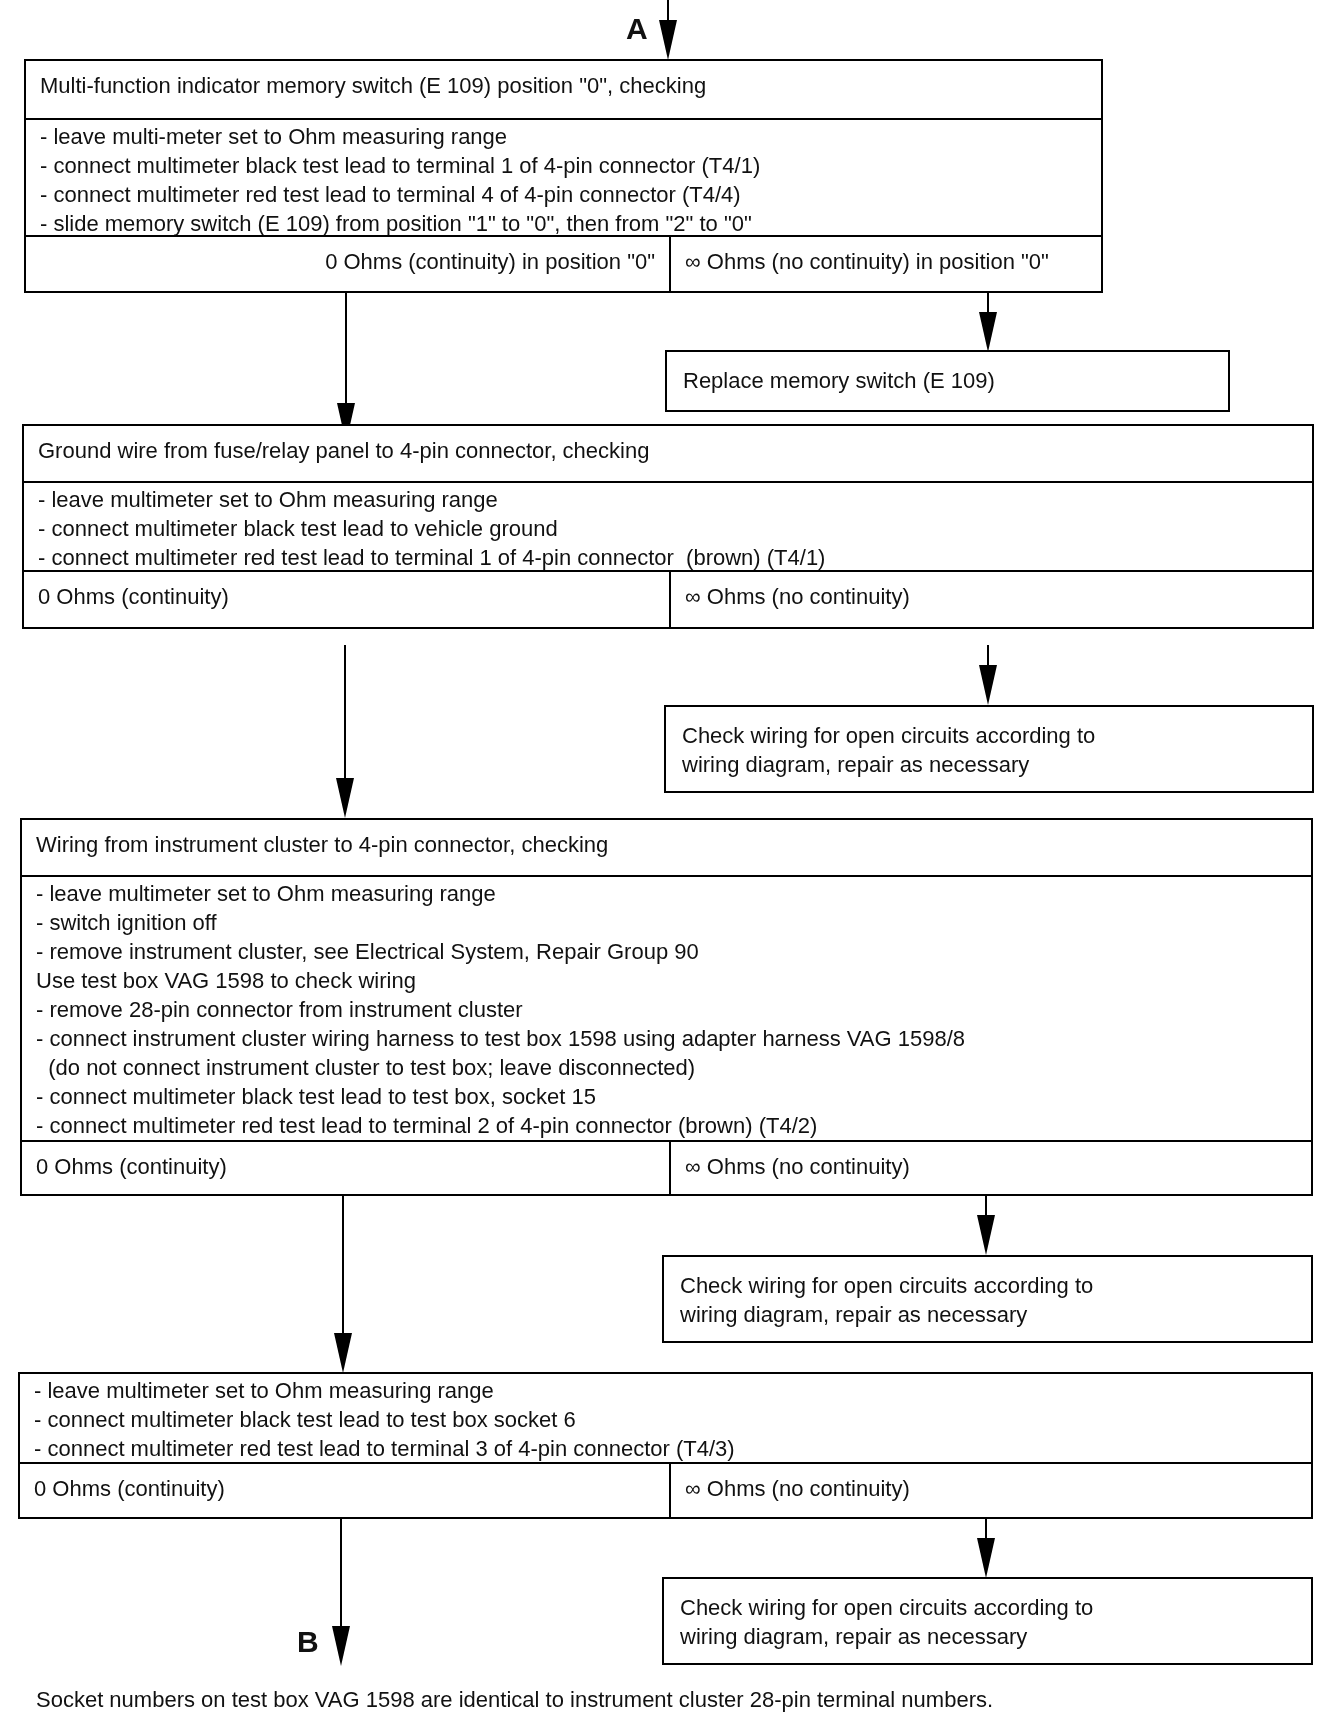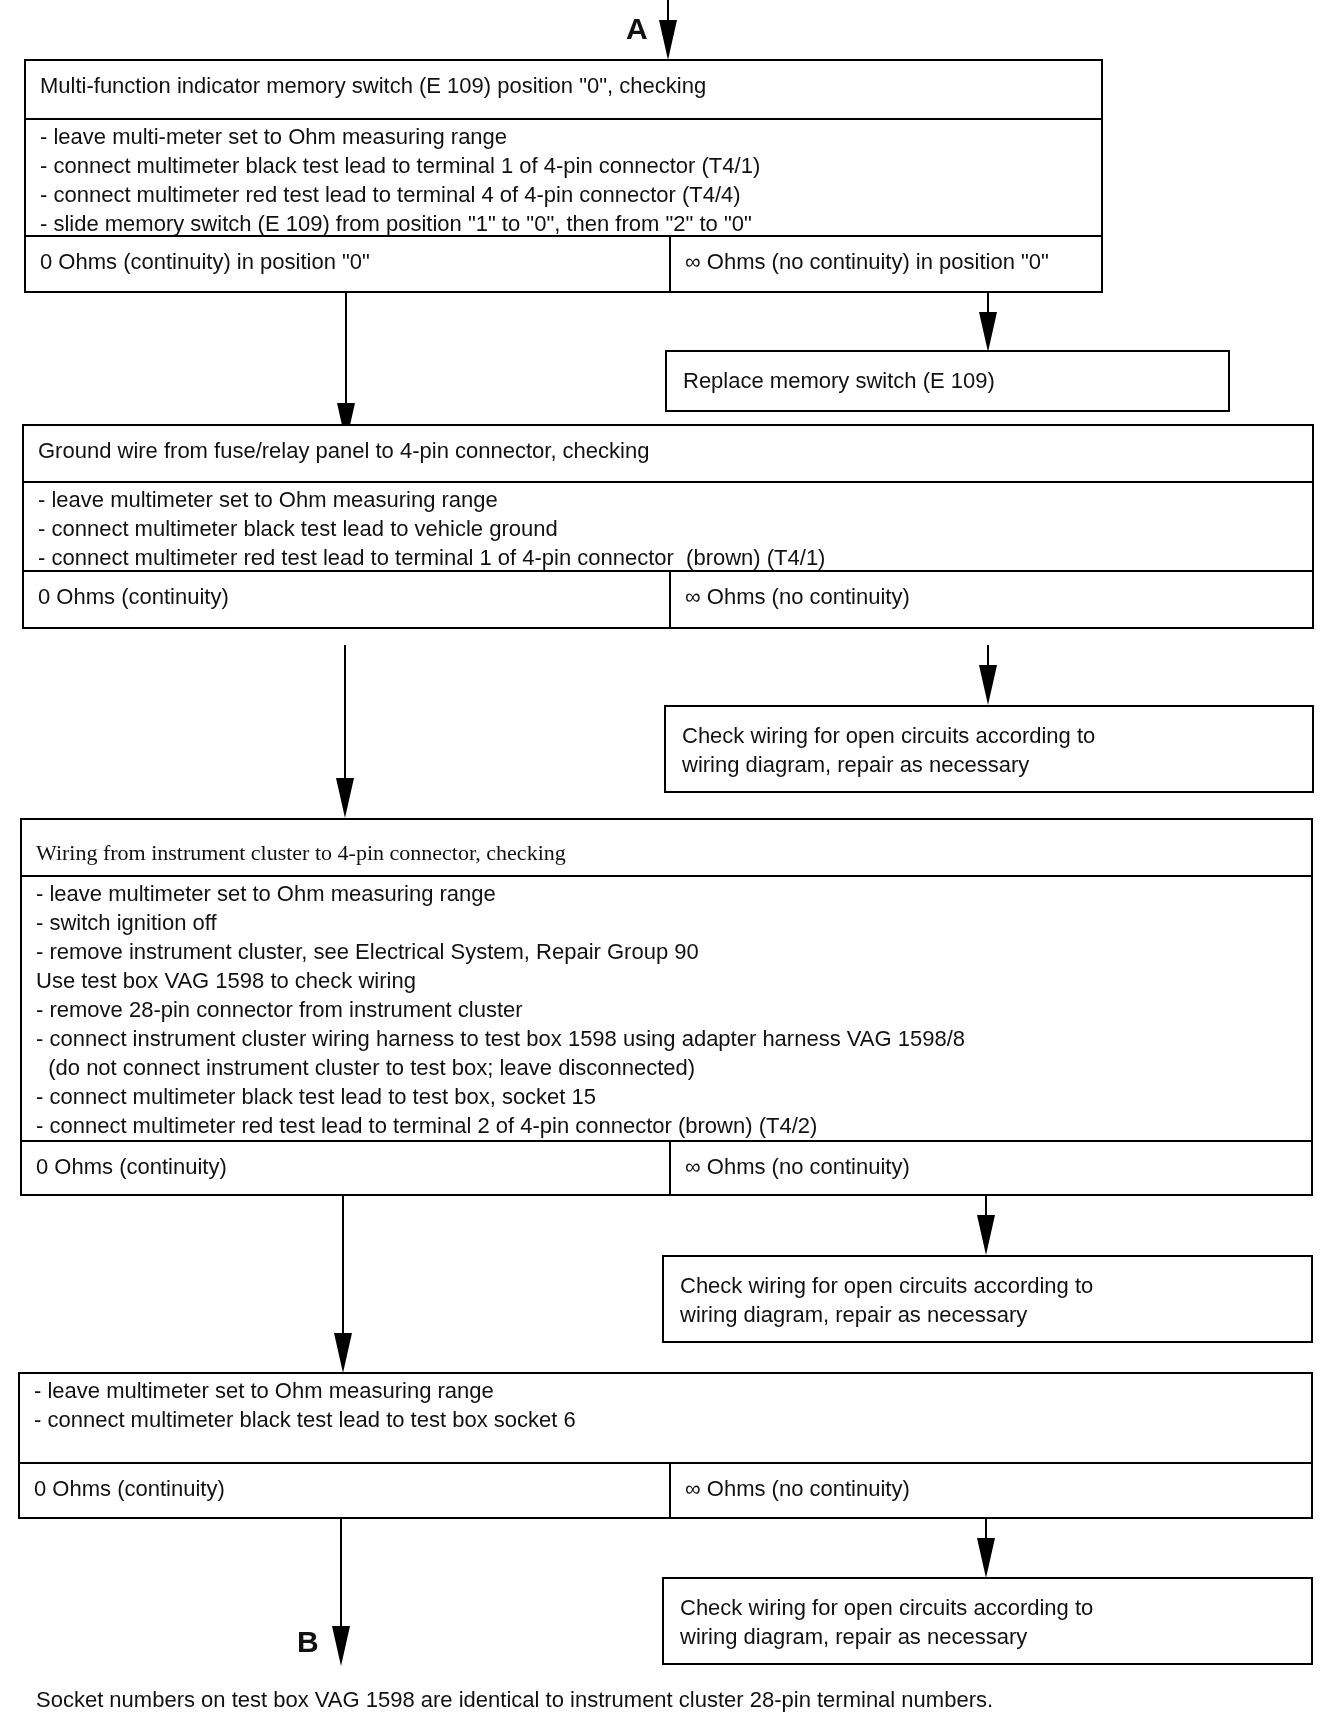--- a/index.html
+++ b/index.html
@@ -54,21 +54,21 @@
   </div>
   <div class="row sep-top" style="top:57px; height:117px;">
     <div class="steps">
       <div>- leave multi-meter set to Ohm measuring range</div>
       <div>- connect multimeter black test lead to terminal 1 of 4-pin connector (T4/1)</div>
       <div>- connect multimeter red test lead to terminal 4 of 4-pin connector (T4/4)</div>
       <div>- slide memory switch (E 109) from position "1" to "0", then from "2" to "0"</div>
     </div>
   </div>
   <div class="row sep-top" style="top:174px; bottom:0;">
-    <div class="result-l" style="left:0; width:643px;">0 Ohms (continuity) in position "0"</div>
+    <div class="result-l" style="left:0; width:643px;text-align:right;">0 Ohms (continuity) in position "0"</div>
     <div class="result-r" style="left:643px; right:0;">∞ Ohms (no continuity) in position "0"</div>
   </div>
 </div>
 
 <div class="vline" style="left:987px; top:292px; height:24px;"></div>
 <div class="arrowhead" style="left:979px; top:312px;"></div>
 <div class="box" style="left:665px; top:350px; width:565px; height:62px;">
   <div class="action">Replace memory switch (E 109)</div>
 </div>
 
@@ -98,21 +98,21 @@
   <div class="action">
     <div>Check wiring for open circuits according to</div>
     <div>wiring diagram, repair as necessary</div>
   </div>
 </div>
 
 <div class="vline" style="left:344px; top:645px; height:135px;"></div>
 <div class="arrowhead" style="left:336px; top:778px;"></div>
 
 <div class="box" style="left:20px; top:818px; width:1293px; height:378px;">
-  <div class="row" style="top:8px; height:55px;font-family:Liberation Serif, serif;">
+  <div class="row" style="top:0; height:55px;">
     <div class="title">Wiring from instrument cluster to 4-pin connector, checking</div>
   </div>
   <div class="row sep-top" style="top:55px; height:265px;">
     <div class="steps">
       <div>- leave multimeter set to Ohm measuring range</div>
       <div>- switch ignition off</div>
       <div>- remove instrument cluster, see Electrical System, Repair Group 90</div>
       <div>Use test box VAG 1598 to check wiring</div>
       <div>- remove 28-pin connector from instrument cluster</div>
       <div>- connect instrument cluster wiring harness to test box 1598 using adapter harness VAG 1598/8</div>
@@ -137,20 +137,21 @@
 </div>
 
 <div class="vline" style="left:342px; top:1195px; height:140px;"></div>
 <div class="arrowhead" style="left:334px; top:1333px;"></div>
 
 <div class="box" style="left:18px; top:1372px; width:1295px; height:147px;">
   <div class="row" style="top:0; height:88px;">
     <div class="steps">
       <div>- leave multimeter set to Ohm measuring range</div>
       <div>- connect multimeter black test lead to test box socket 6</div>
+      <div>- connect multimeter red test lead to terminal 3 of 4-pin connector (T4/3)</div>
     </div>
   </div>
   <div class="row sep-top" style="top:88px; bottom:0;">
     <div class="result-l" style="left:0; width:649px;">0 Ohms (continuity)</div>
     <div class="result-r" style="left:649px; right:0;">∞ Ohms (no continuity)</div>
   </div>
 </div>
 
 <div class="vline" style="left:985px; top:1518px; height:24px;"></div>
 <div class="arrowhead" style="left:977px; top:1538px;"></div>

